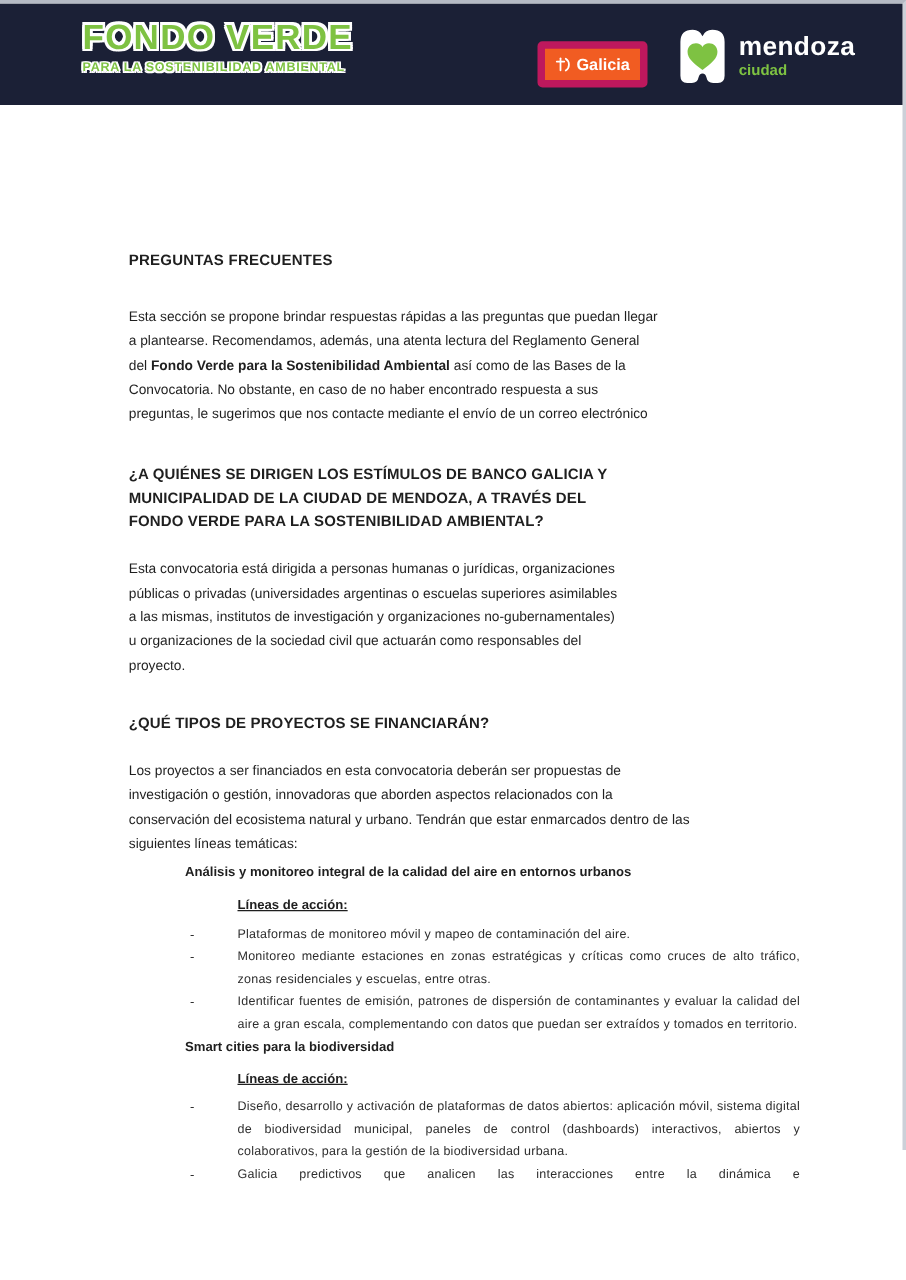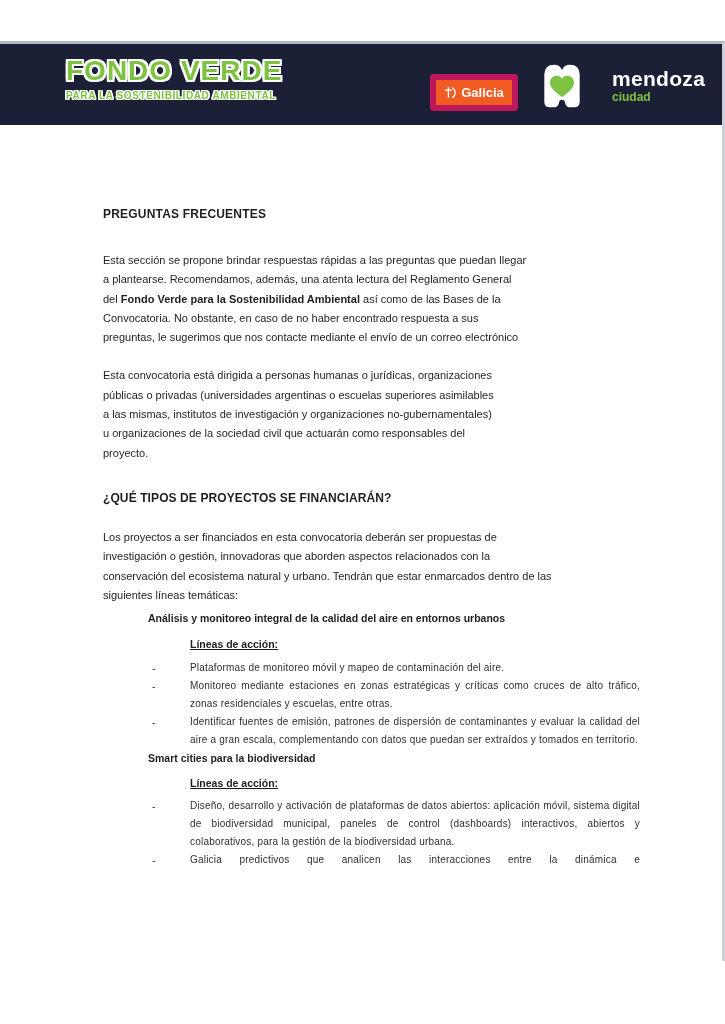--- a/index.html
+++ b/index.html
@@ -5,21 +5,20 @@
   html,body{margin:0;padding:0;}
   body{
     width:725px;height:1024px;background:#ffffff;
     font-family:"Liberation Sans", sans-serif;
     color:#1f1f1f;overflow:hidden;
   }
   .page{
     width:725px;height:920px;box-sizing:border-box;
     border-top:3px solid #b5bac4;border-right:3px solid #ccd0d8;
     position:relative;
-    margin-top:41px;
   }
   
   .header{
     height:81px;background:var(--header-bg,#1b2036);
     position:relative;width:100%;
   }
   .fv-logo{position:absolute;left:66px;top:13px;line-height:1;}
   .fv-title{
     font-size:28px;font-weight:700;letter-spacing:1px;
     color:var(--brand-green,#7ec242);
@@ -32,26 +31,26 @@
     text-shadow:-1.4px -1.4px 0 #fff,1.4px -1.4px 0 #fff,-1.4px 1.4px 0 #fff,1.4px 1.4px 0 #fff,
                 -1.4px 0 0 #fff,1.4px 0 0 #fff,0 -1.4px 0 #fff,0 1.4px 0 #fff;
   }
   .galicia{
     position:absolute;left:430px;top:30px;width:76px;height:25px;
     background:var(--galicia-orange,#f15c22);
     border:6px solid #be185d;border-radius:4px;
     display:flex;align-items:center;justify-content:center;gap:4px;color:#fff;
   }
   .galicia-label{font-size:13px;font-weight:700;}
-  .mendoza{position:absolute;left:537px;top:15px;display:flex;align-items:center;gap:25px;}
+  .mendoza{position:absolute;left:537px;top:15px;display:flex;align-items:center;gap:4px;}
   .mendoza-text{line-height:1;}
   .mendoza-name{font-size:21px;font-weight:700;color:#ffffff;letter-spacing:0.3px;}
   .mendoza-sub{font-size:12px;font-weight:700;color:var(--brand-green,#7ec242);margin-top:2px;}
   
-  .content{margin-left:103px;width:537px;padding-top:82px;}
+  .content{margin-left:103px;width:537px;padding-top:117px;}
   .doc-title{font-size:12px;font-weight:700;line-height:15px;letter-spacing:0.2px;}
   .para{font-size:11px;line-height:19.3px;white-space:pre-line;}
   .para-seg{font-size:11px;line-height:19.3px;}
   .intro{margin-top:29px;}
   .q-heading{
     margin-top:29px;font-size:12px;font-weight:700;line-height:19px;
     letter-spacing:0.1px;white-space:pre-line;
   }
   .q-heading.single{line-height:15px;margin-top:28px;}
   .answer{margin-top:19px;}
@@ -116,20 +115,23 @@
     <div class="doc-title">PREGUNTAS FRECUENTES</div>
 
     <div class="intro">
       <div class="para">Esta sección se propone brindar respuestas rápidas a las preguntas que puedan llegar
 a  plantearse. Recomendamos, además, una atenta lectura del Reglamento General</div>
       <div class="para-seg"><span>del </span><b>Fondo Verde para la Sostenibilidad Ambiental</b><span> así como de las Bases de la</span></div>
       <div class="para">Convocatoria.  No obstante, en caso de no haber encontrado respuesta a sus
 preguntas, le sugerimos que  nos contacte mediante el envío de un correo electrónico</div>
     </div>
 
+    <div class="q-heading">¿A QUIÉNES SE DIRIGEN LOS ESTÍMULOS DE BANCO GALICIA Y
+MUNICIPALIDAD DE LA CIUDAD DE MENDOZA, A TRAVÉS DEL
+FONDO VERDE PARA LA SOSTENIBILIDAD AMBIENTAL?</div>
 
     <div class="para answer">Esta convocatoria está dirigida a personas humanas o jurídicas, organizaciones
 públicas o  privadas (universidades argentinas o escuelas superiores asimilables
 a las mismas, institutos de investigación y organizaciones no-gubernamentales)
 u organizaciones de la sociedad civil que actuarán como responsables del
 proyecto.</div>
 
     <div class="q-heading single">¿QUÉ TIPOS DE PROYECTOS SE FINANCIARÁN?</div>
 
     <div class="para answer2">Los proyectos a ser financiados en esta convocatoria deberán ser propuestas de

